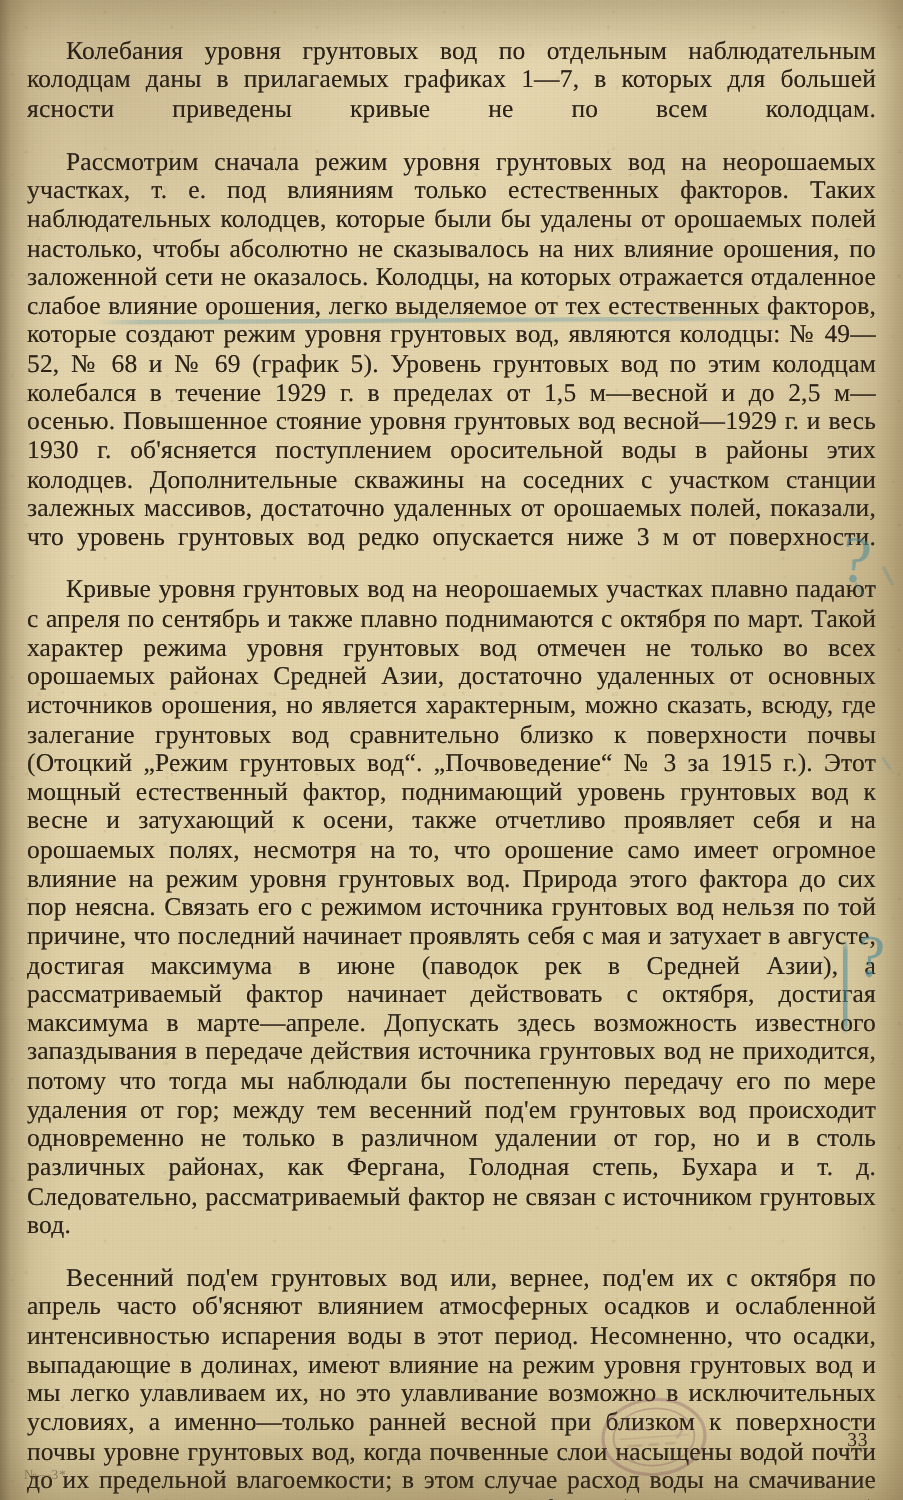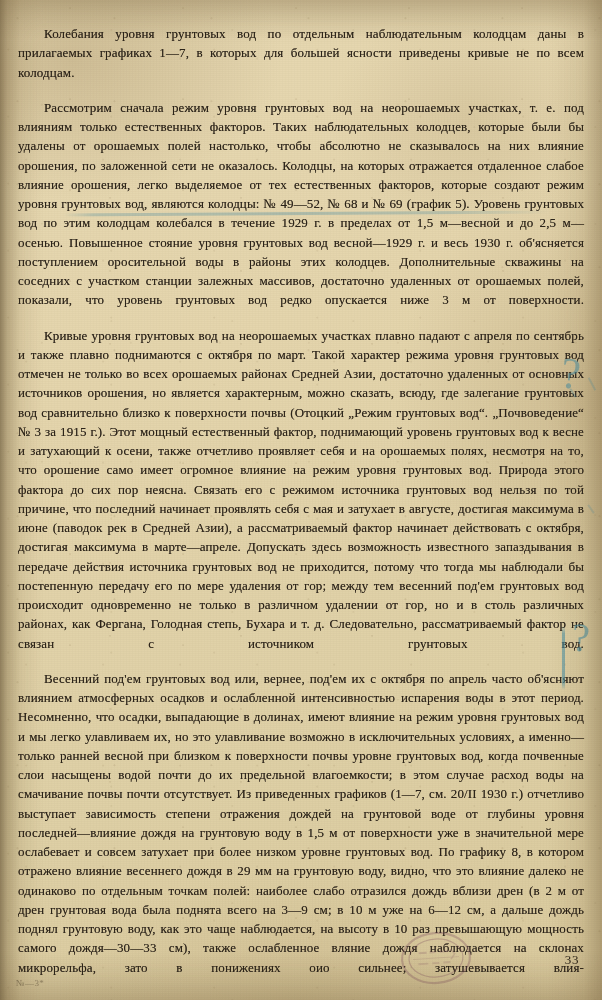--- a/index.html
+++ b/index.html
@@ -64,21 +64,21 @@
   
   #textcol {
     position: absolute;
     left: 18px;
     top: 24px;
     width: 566px;
   }
 
   p.para {
     margin: 0 0 0 0;
-    font-size: 13px;
+    font-size: 17px;
     line-height: 19.25px;
     text-align: justify;
     text-align-last: left;
     letter-spacing: 0.12px;
     word-spacing: 0.4px;
     text-indent: 0;
     
     color: #2b2319;
     text-shadow: 0 0 0.35px rgba(43,35,25,0.55);
   }

